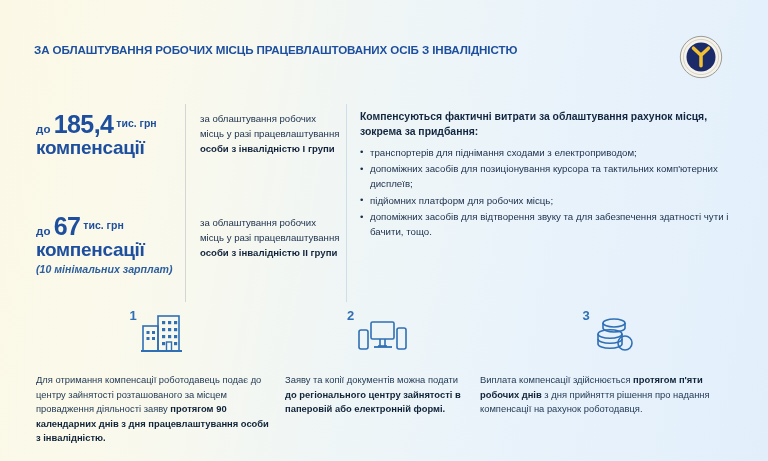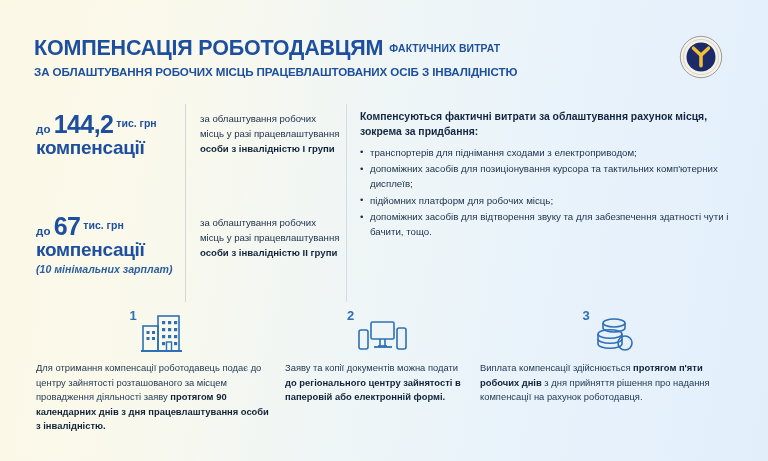--- a/index.html
+++ b/index.html
@@ -199,54 +199,51 @@
   .step-num {
     font-size: 13px;
     font-weight: bold;
     color: #2f6fb5;
     margin-right: 2px;
     align-self: flex-start;
     position: relative;
     top: 2px;
   }
   .step-text {
-    margin-top: 7px;
+    margin-top: 19px;
     font-size: 9.4px;
     line-height: 1.55;
     color: #1d3550;
   }
   .step-text b { font-weight: bold; color: #102338; }
 </style>
 </head>
 <body>
 
 <div id="poster">
 
   <div id="header">
     <div id="title-block">
-      <div id="title-line1">
-        <span class="t-main">КОМПЕНСАЦІЯ РОБОТОДАВЦЯМ</span><span class="t-sub">ФАКТИЧНИХ ВИТРАТ</span>
-      </div>
       <div id="title-line2">ЗА ОБЛАШТУВАННЯ РОБОЧИХ МІСЦЬ ПРАЦЕВЛАШТОВАНИХ ОСІБ З ІНВАЛІДНІСТЮ</div>
     </div>
 
     <svg id="logo" viewBox="0 0 100 100">
       <circle cx="50" cy="50" r="47" fill="#f4f2ea" stroke="#8f8f86" stroke-width="2"></circle>
       <circle cx="50" cy="50" r="33" fill="#1b2a68"></circle>
       <path d="M50 70 L50 44 M50 46 L33 30 M50 46 L67 30" stroke="#f2c033" stroke-width="8" stroke-linecap="round" fill="none"></path>
       <circle cx="50" cy="50" r="40" fill="none" stroke="#b9b6a8" stroke-width="1.2"></circle>
     </svg>
   </div>
 
   <div class="vdiv" id="vdiv-1"></div>
   <div class="vdiv" id="vdiv-2"></div>
 
   <div class="amount-block" id="amount-1">
     <div class="amt-row">
-      <span class="amt-pre">до</span><span class="amt-num">144,2</span><span class="amt-unit">тис. грн</span>
+      <span class="amt-pre">до</span><span class="amt-num">185,4</span><span class="amt-unit">тис. грн</span>
     </div>
     <span class="amt-word">компенсації</span>
   </div>
 
   <div class="desc-block" id="desc-1">
     <span>за облаштування робочих місць у разі працевлаштування </span><b>особи з інвалідністю І групи</b>
   </div>
 
   <div class="amount-block" id="amount-2">
     <div class="amt-row">

